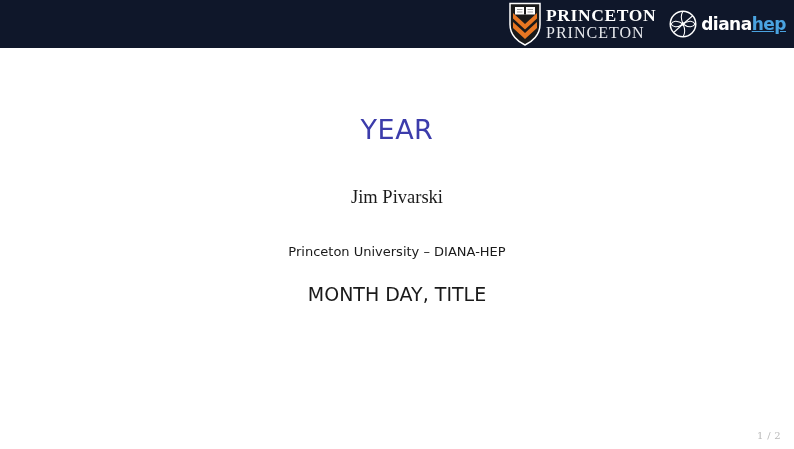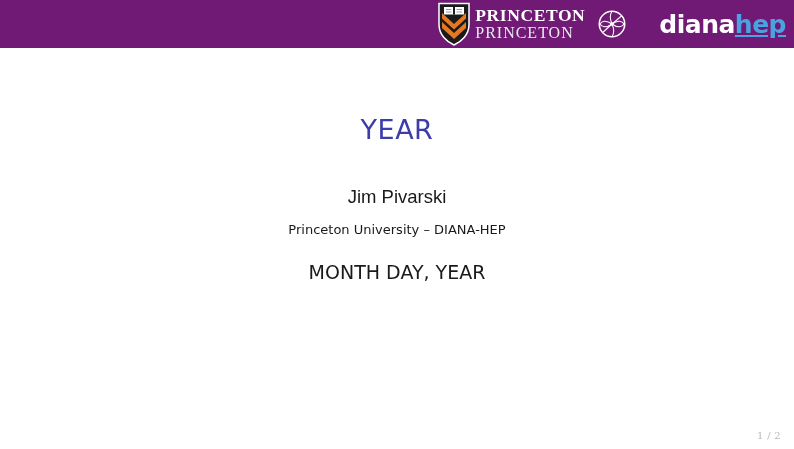--- a/index.html
+++ b/index.html
@@ -22,21 +22,21 @@
     overflow: hidden;
   }
 
   
   #header-bar {
     position: absolute;
     top: 0;
     left: 0;
     width: 794px;
     height: 48px;
-    background: #701a75;
+    background: #0f172a;
     display: flex;
     align-items: center;
     justify-content: flex-end;
     box-sizing: border-box;
     padding-right: 8px;
   }
 
   .logo-group {
     display: flex;
     align-items: center;
@@ -83,27 +83,26 @@
     height: 46px;
   }
   #dianahep-mark {
     width: 30px;
     height: 30px;
     display: block;
     margin-right: 3px;
   }
   #dianahep-wordmark {
     font-family: "DejaVu Sans", sans-serif;
-    font-size: 25px;
+    font-size: 17px;
     font-weight: bold;
     letter-spacing: -0.5px;
     line-height: 1;
     display: flex;
     align-items: baseline;
-    margin-left: 29px;
   }
   .diana-part { color: #ffffff; }
   .hep-part  { color: #4aa3e0; text-decoration: underline; }
 
   
   #title-block {
     position: absolute;
     top: 48px;
     left: 0;
     width: 794px;
@@ -113,28 +112,28 @@
     margin-top: 67px;
     font-family: "DejaVu Sans", sans-serif;
     font-size: 27px;
     font-weight: normal;
     letter-spacing: 0.5px;
     color: #3c3cab;
     line-height: 1.1;
   }
   #author-name {
     margin-top: 42px;
-    font-family: Liberation Sans, sans-serif;
+    font-family: Liberation Serif, serif;
     font-size: 18.5px;
     font-weight: normal;
     color: #1a1a1a;
     line-height: 1.1;
   }
   #affiliation {
-    margin-top: 16px;
+    margin-top: 38px;
     font-family: "DejaVu Sans", sans-serif;
     font-size: 13px;
     font-weight: normal;
     color: #1a1a1a;
     line-height: 1.1;
   }
   #date-line {
     margin-top: 25px;
     font-family: "DejaVu Sans", sans-serif;
     font-size: 19px;
@@ -209,18 +208,18 @@
         </div>
       </div>
 
     </div>
   </div>
 
   <div id="title-block">
     <div id="slide-title">YEAR</div>
     <div id="author-name">Jim Pivarski</div>
     <div id="affiliation">Princeton University – DIANA-HEP</div>
-    <div id="date-line">MONTH DAY, YEAR</div>
+    <div id="date-line">MONTH DAY, TITLE</div>
   </div>
 
   <div id="page-number">1 / 2</div>
 
 </div>
 
 </body></html>

